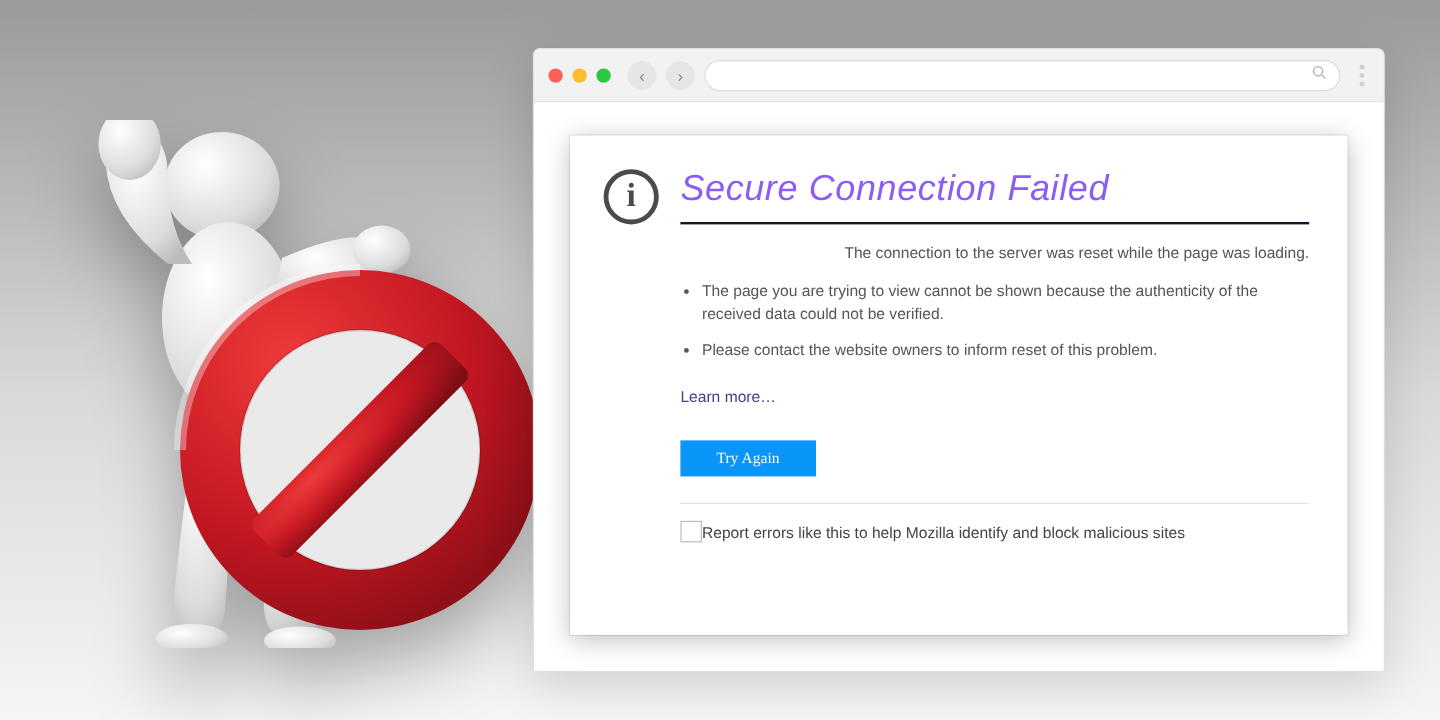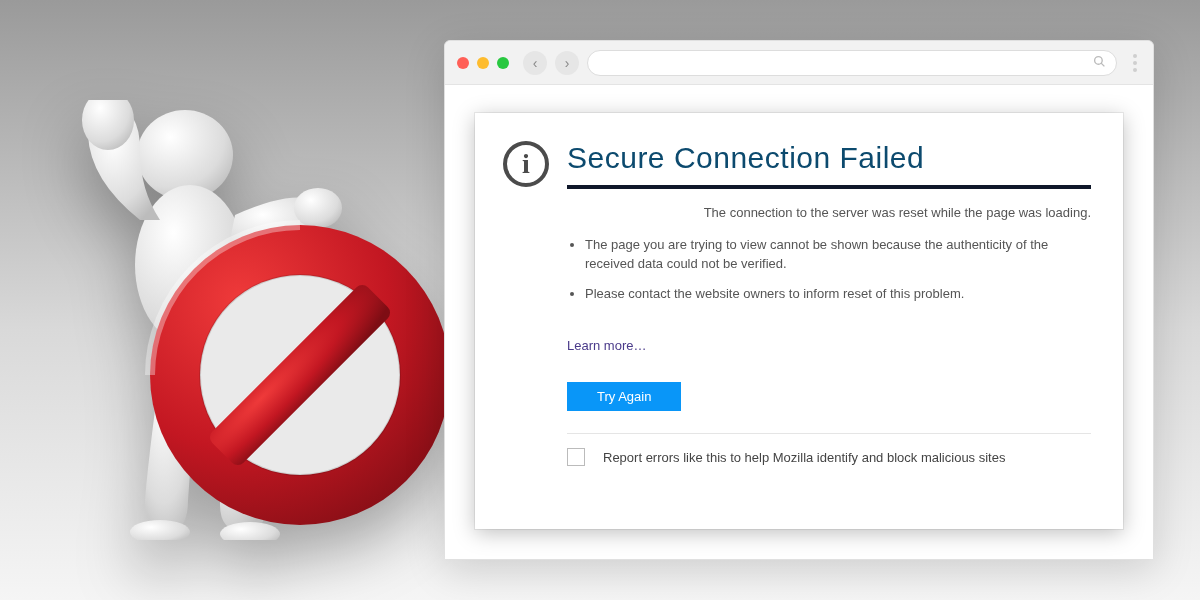--- a/index.html
+++ b/index.html
@@ -48,32 +48,32 @@
     padding: 28px 32px 24px 28px;
   }
   .hdr { display: flex; align-items: flex-start; gap: 18px; }
   .info-icon {
     width: 46px; height: 46px; border: 4px solid #4b4b4b; border-radius: 50%;
     display: flex; align-items: center; justify-content: center;
     color: #4b4b4b; font-weight: bold; font-family: Georgia, serif; font-size: 28px;
     flex-shrink: 0;
   }
   .hdr-text { flex: 1; }
-  .title { font-size: 30px; font-weight: 300; color: #0c4a6e; letter-spacing: .5px; padding-bottom: 10px; border-bottom: 4px solid #0f172a;}
+  .title { font-size: 30px; font-weight: 300; color: #8b5cf6; letter-spacing: .5px; padding-bottom: 10px; border-bottom: 2px solid #0f172a; font-style: italic;}
   .body { margin-left: 64px; margin-top: 14px; color: #555; font-size: 13px; line-height: 1.5; }
   .lead { margin-bottom: 12px; text-align: right; }
   .bullets { list-style: disc; padding-left: 18px; }
   .bullets li { margin-bottom: 10px; }
-  .learn { color: #4a3a8a; margin-top: 23px; cursor: pointer; display: inline-block;}
+  .learn { color: #4a3a8a; margin-top: 10px; cursor: pointer; display: inline-block;}
   .try {
     margin-top: 26px; background: #0996f8; color: #fff; border: none;
-    padding: 7px 30px; font-size: 13px; cursor: pointer;
+    padding: 7px 30px; font-size: 13px; cursor: pointer; font-family: Liberation Serif, serif;
   }
   .divider { border: none; border-top: 1px solid #e5e5e5; margin: 22px 0 14px 0; }
-  .report { display: flex; align-items: center; gap: 18px; font-size: 13px; color: #444; }
+  .report { display: flex; align-items: center; gap: 0; font-size: 13px; color: #444; }
   .cbx { width: 18px; height: 18px; border: 1px solid #bbb; background: #fff; cursor: pointer; }
 
 </style>
 </head>
 <body>
 
 <div class="stage">
 
   <div class="illus">
     <svg viewBox="0 0 380 440" width="380" height="440">

